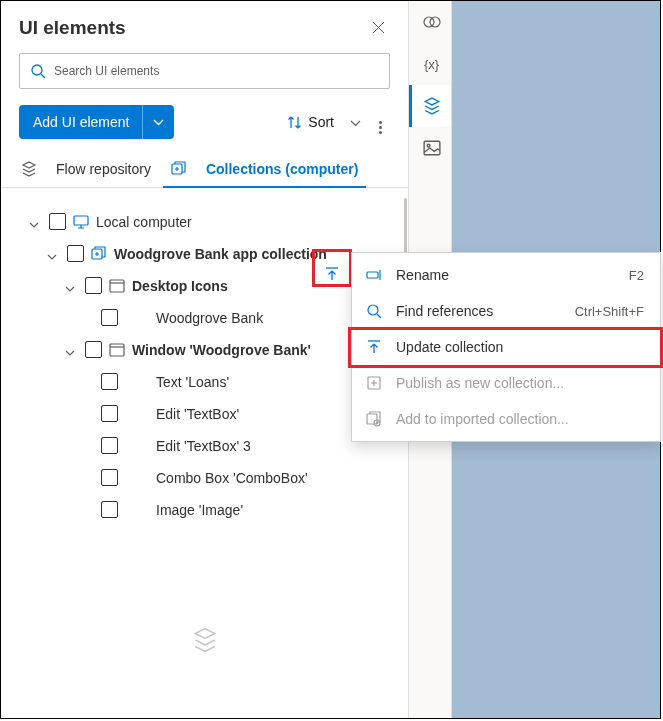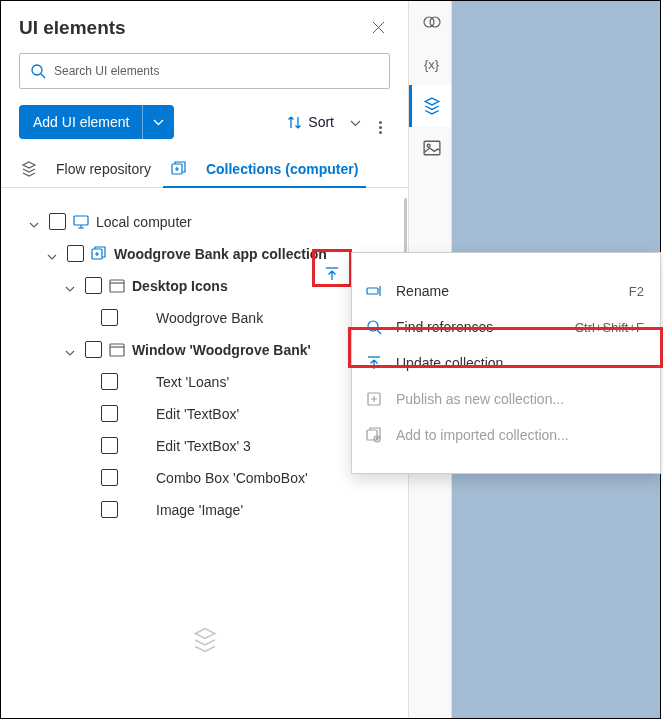--- a/index.html
+++ b/index.html
@@ -51,21 +51,21 @@
 .action-slot { position: absolute; left: 316px; top: 258px; width: 30px; height: 30px; display: flex; align-items: center; justify-content: center; }
 .red-box1 { position: absolute; left: 311px; top: 248px; width: 40px; height: 38px; border: 3px solid #e3262c; }
 
 .footer-icon { position: absolute; bottom: 62px; left: 50%; transform: translateX(-50%); color: #bdbdbd; }
 
 
 .rail-item { height: 42px; display: flex; align-items: center; justify-content: center; color: #605e5c; cursor: pointer; border-left: 3px solid transparent; }
 .rail-item.active { background: #fff; color: #0078d4; border-left: 3px solid #0078d4; }
 
 
-.ctx { position: absolute; left: 350px; top: 251px; width: 310px; background: #fff; border: 1px solid #d0d0d0; box-shadow: 0 6px 14px rgba(0,0,0,.15); z-index: 10; padding: 20px 0; }
+.ctx { position: absolute; left: 350px; top: 251px; width: 310px; background: #fff; border: 1px solid #d0d0d0; box-shadow: 0 6px 14px rgba(0,0,0,.15); z-index: 10; padding: 4px 0; }
 .mitem { display: flex; align-items: center; height: 36px; padding: 0 16px 0 14px; gap: 12px; cursor: pointer; color: #323130; }
 .mitem .label { flex: 1; }
 .mitem .cut { color: #605e5c; font-size: 13px; }
 .mitem.disabled { color: #a19f9d; cursor: default; }
 .mi-icon { width: 18px; display: flex; align-items: center; color: #0078d4; }
 .mitem.disabled .mi-icon { color: #a19f9d; }
 
 .red-box2 { position: absolute; left: 347px; top: 326px; width: 315px; height: 41px; border: 3px solid #e3262c; z-index: 20; pointer-events: none; }
 
 .vdots { display: inline-flex; flex-direction: column; gap: 2px; }

